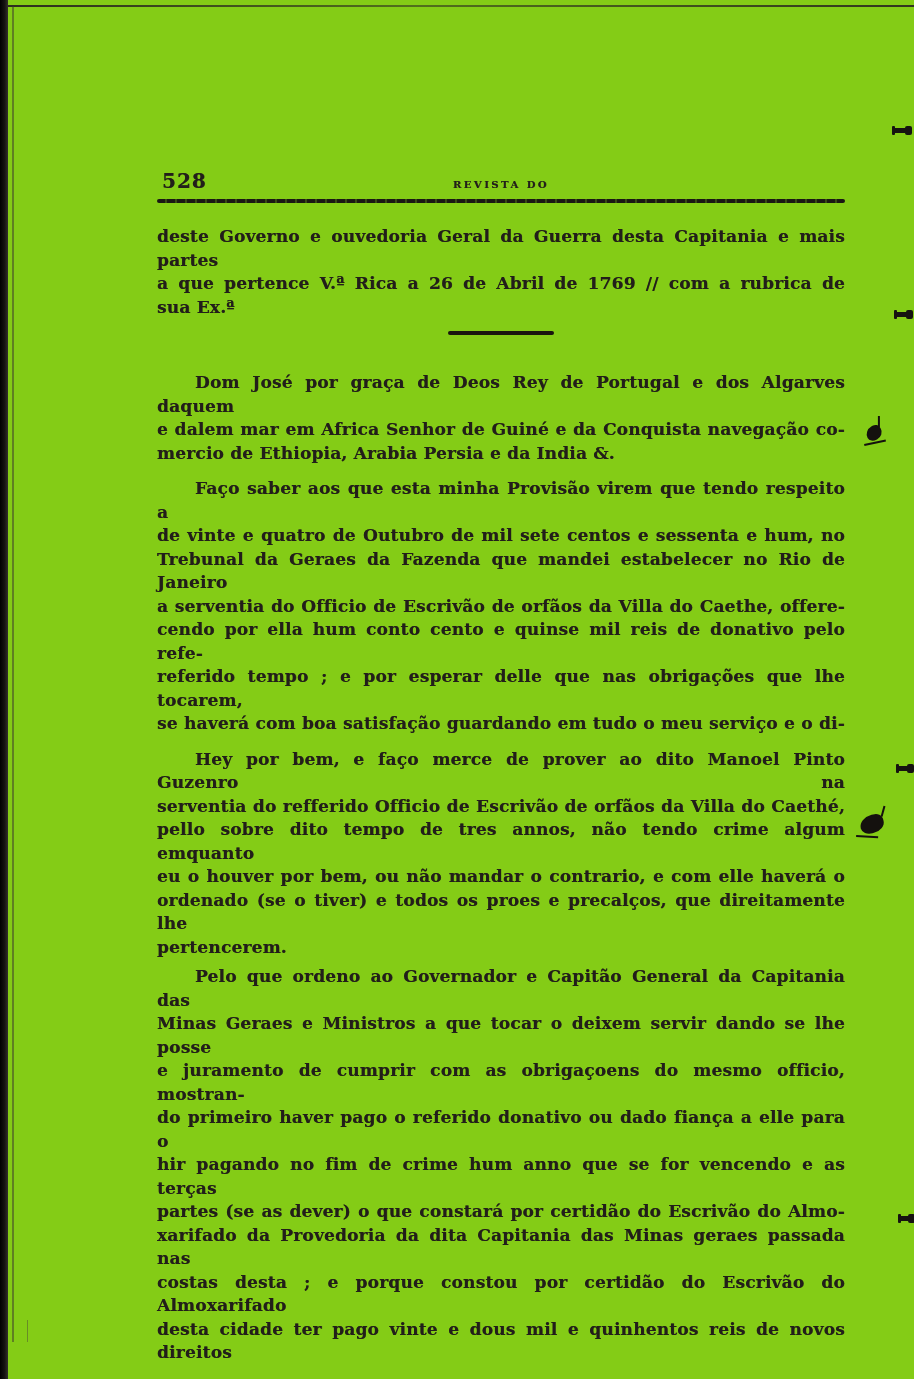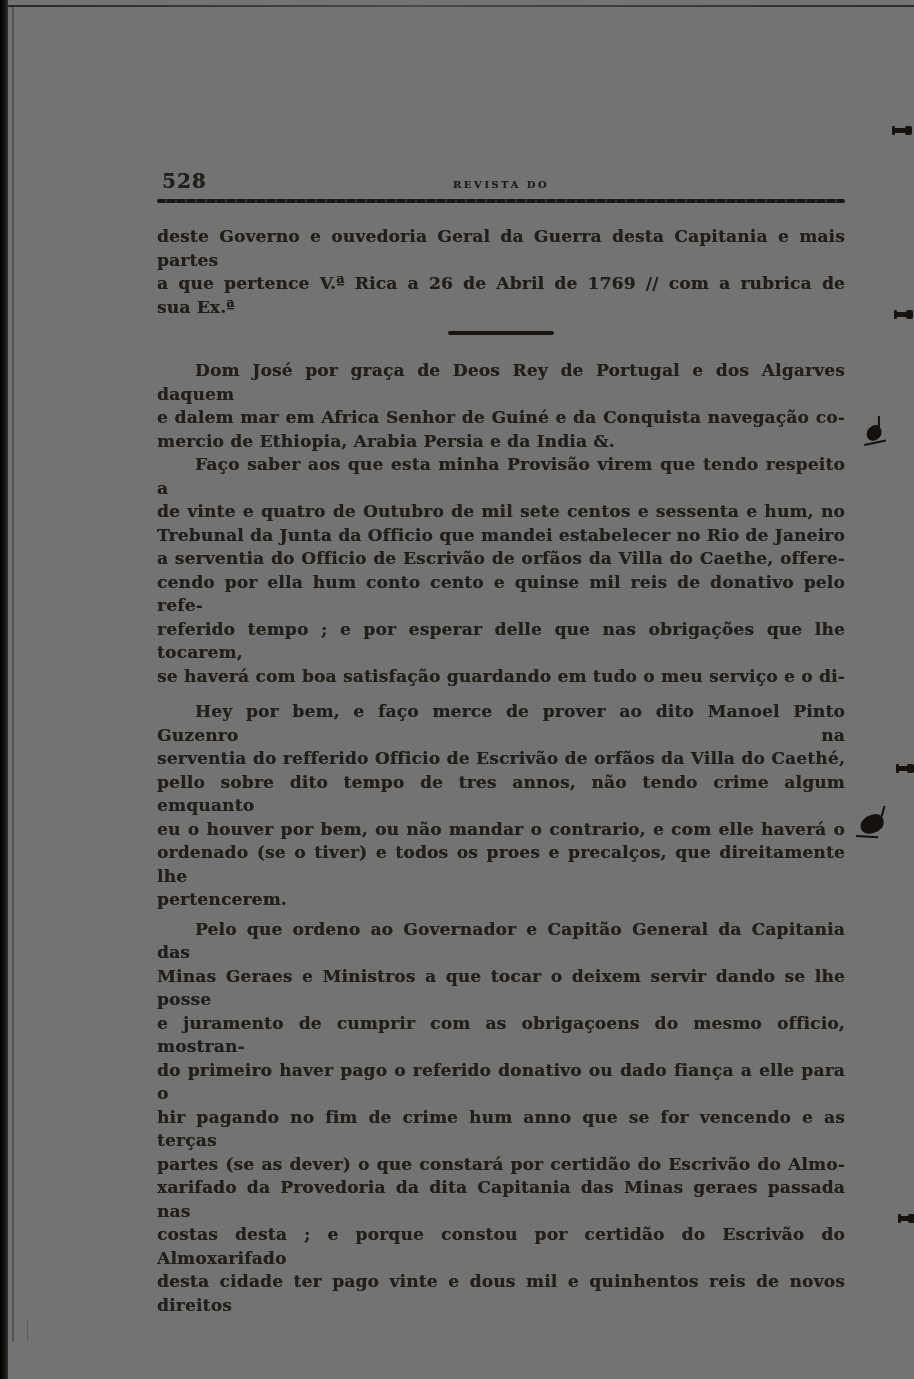--- a/index.html
+++ b/index.html
@@ -1,20 +1,20 @@
 <!DOCTYPE html>
 <html><head>
 <meta charset="utf-8">
 <style>
   html, body { margin: 0; padding: 0; }
   .page {
     position: relative;
     width: 914px;
     height: 1379px;
-    background: #737373;
+    background: #84cc16;
     overflow: hidden;
     font-family: "DejaVu Serif", serif;
   }
   
   .left-bar {
     position: absolute; left: 0; top: 0; width: 8px; height: 100%;
     background: linear-gradient(90deg, #000 0%, #141210 55%, #33302c 100%);
   }
   .inner-vline {
     position: absolute; left: 12px; top: 6px; width: 1.5px; height: 1336px;
@@ -43,22 +43,22 @@
     background: repeating-linear-gradient(90deg, #1a1713 0 8px, rgba(26,23,19,.72) 8px 10px);
   }
   .section-divider {
     width: 106px; height: 4px; margin: 12px auto 0 auto;
     background: #19150f; border-radius: 2px;
   }
   .paragraph .line { text-align: justify; text-align-last: justify; }
   .paragraph .line.last { text-align-last: left; }
   .paragraph.indent .line:first-child { text-indent: 38px; }
   [data-name="paragraph-p1"] { margin-top: 22px; }
-  [data-name="paragraph-p2"] { margin-top: 24px; }
-  [data-name="paragraph-p3"] { }
+  [data-name="paragraph-p2"] { margin-top: 36px; }
+  [data-name="paragraph-p3"] { margin-top: 12px; }
   [data-name="paragraph-p4"] { margin-top: 12px; }
   [data-name="paragraph-p5"] { margin-top: 6px; }
   
   .edge-dash {
     position: absolute; background: #161310; border-radius: 1px;
   }
   .edge-dash::before {
     content: ''; position: absolute; left: 0; top: -2px; width: 3px; height: 9px;
     background: #161310; border-radius: 1px;
   }
@@ -105,21 +105,21 @@
     <div class="section-divider" data-name="section-divider"></div>
     <div id="body-paragraphs" data-name="provision-text-container">
         <div class="paragraph indent" data-name="paragraph-p2">
           <div class="line" data-name="text-line">Dom José por graça de Deos Rey de Portugal e dos Algarves daquem</div>
           <div class="line" data-name="text-line">e dalem mar em Africa Senhor de Guiné e da Conquista navegação co-</div>
           <div class="line last" data-name="text-line">mercio de Ethiopia, Arabia Persia e da India &amp;.</div>
         </div>
         <div class="paragraph indent" data-name="paragraph-p3">
           <div class="line" data-name="text-line">Faço saber aos que esta minha Provisão virem que tendo respeito a</div>
           <div class="line" data-name="text-line">de vinte e quatro de Outubro de mil sete centos e sessenta e hum, no</div>
-          <div class="line" data-name="text-line">Trebunal da Junta da Officio que mandei estabelecer no Rio de Janeiro</div>
+          <div class="line" data-name="text-line">Trebunal da Geraes da Fazenda que mandei estabelecer no Rio de Janeiro</div>
           <div class="line" data-name="text-line">a serventia do Officio de Escrivão de orfãos da Villa do Caethe, offere-</div>
           <div class="line" data-name="text-line">cendo por ella hum conto cento e quinse mil reis de donativo pelo refe-</div>
           <div class="line" data-name="text-line">referido tempo ; e por esperar delle que nas obrigações que lhe tocarem,</div>
           <div class="line" data-name="text-line">se haverá com boa satisfação guardando em tudo o meu serviço e o di-</div>
         </div>
         <div class="paragraph indent" data-name="paragraph-p4">
           <div class="line" data-name="text-line">Hey por bem, e faço merce de prover ao dito Manoel Pinto Guzenro na</div>
           <div class="line" data-name="text-line">serventia do refferido Officio de Escrivão de orfãos da Villa do Caethé,</div>
           <div class="line" data-name="text-line">pello sobre dito tempo de tres annos, não tendo crime algum emquanto</div>
           <div class="line" data-name="text-line">eu o houver por bem, ou não mandar o contrario, e com elle haverá o</div>

